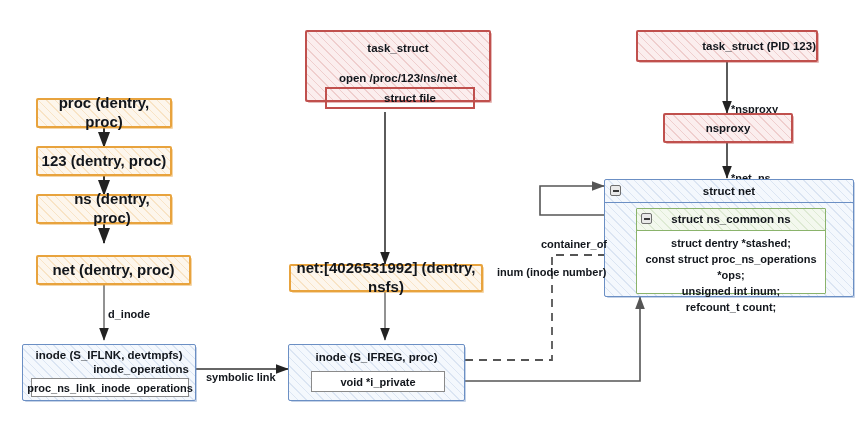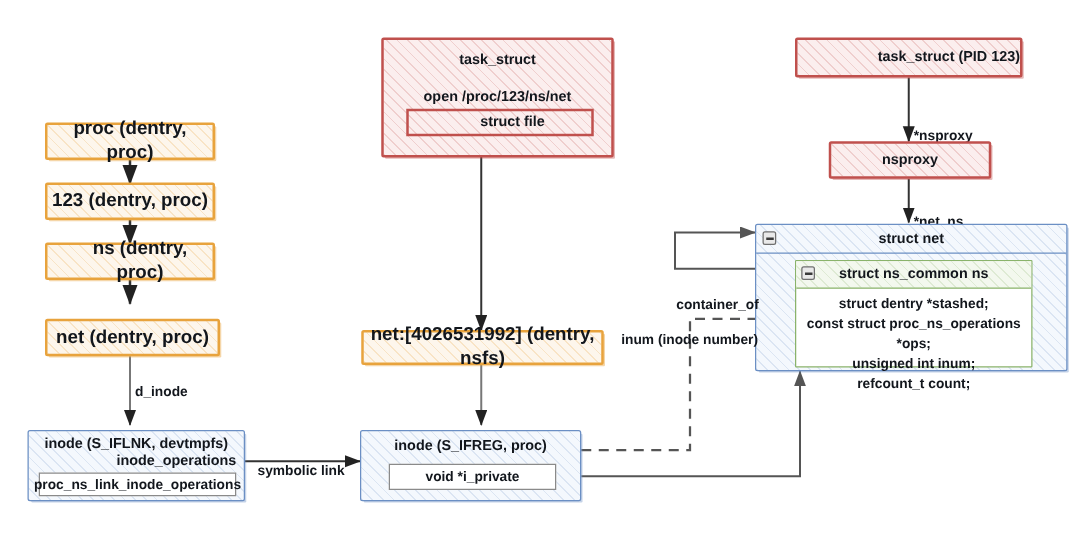--- a/index.html
+++ b/index.html
@@ -88,35 +88,35 @@
 
   <div class="node orange" style="left:36px;top:98px;width:136px;height:30px;">
     <span>proc (dentry, proc)</span>
   </div>
   <div class="node orange" style="left:36px;top:146px;width:136px;height:30px;">
     <span>123 (dentry, proc)</span>
   </div>
   <div class="node orange" style="left:36px;top:194px;width:136px;height:30px;padding-left:16px;">
     <span>ns (dentry, proc)</span>
   </div>
-  <div class="node orange" style="left:36px;top:255px;width:140px;height:30px;">
+  <div class="node orange" style="left:36px;top:255px;width:155px;height:30px;">
     <span>net (dentry, proc)</span>
   </div>
   <div class="lbl" style="left:108px;top:288px;">d_inode</div>
 
   <div class="blue" style="position:absolute;left:22px;top:344px;width:174px;height:57px;box-sizing:border-box;">
     <div class="hdrtitle" style="top:4px;">inode (S_IFLNK, devtmpfs)</div>
     <div class="hdrtitle" style="top:18px;text-align:right;right:6px;left:auto;">inode_operations</div>
     <div class="inner-gray" style="left:8px;top:33px;width:158px;height:19px;">
       <span>proc_ns_link_inode_operations</span>
     </div>
   </div>
   <div class="lbl" style="left:206px;top:351px;">symbolic link</div>
 
-  <div class="red" style="position:absolute;left:305px;top:30px;width:186px;height:96px;box-sizing:border-box;">
+  <div class="red" style="position:absolute;left:305px;top:30px;width:186px;height:72px;box-sizing:border-box;">
     <div class="hdrtitle" style="top:10px;">task_struct</div>
     <div class="hdrtitle" style="top:40px;">open /proc/123/ns/net</div>
     <div class="inner-red" style="left:18px;top:55px;width:150px;height:22px;">
       <span>struct file</span>
     </div>
   </div>
 
   <div class="node orange" style="left:289px;top:264px;width:194px;height:28px;">
     <span>net:[4026531992] (dentry, nsfs)</span>
   </div>

